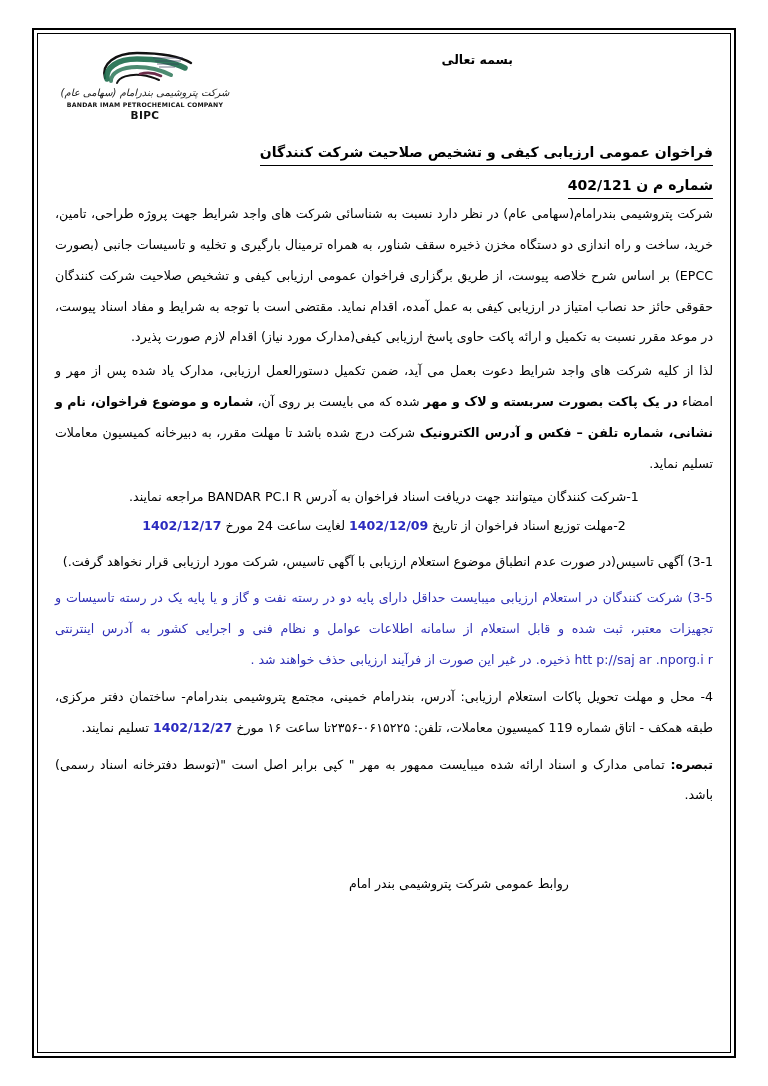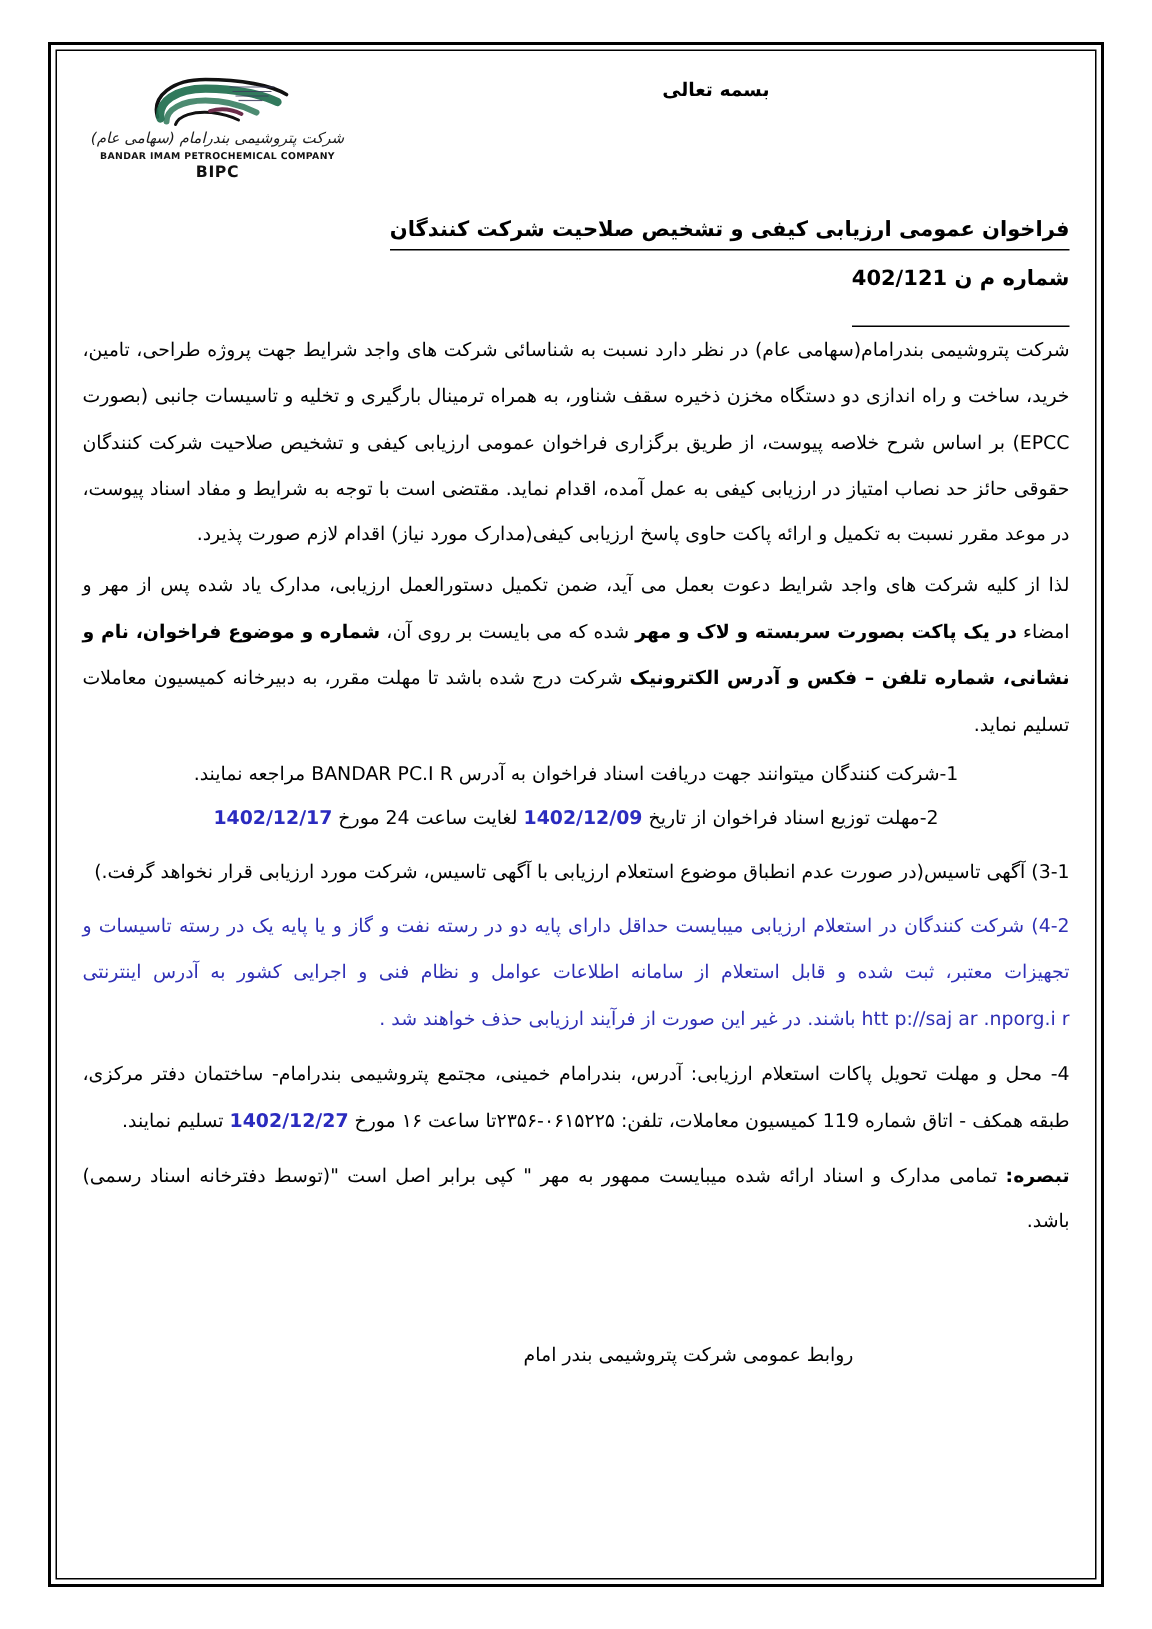--- a/index.html
+++ b/index.html
@@ -113,21 +113,21 @@
     border-bottom: 1.6px solid #000;
     padding-bottom: 2px;
     line-height: 1.5;
   }
   .doc-number {
     font-size: 14px;
     font-weight: bold;
     color: #000;
     display: inline-block;
     border-bottom: 1.6px solid #000;
-    padding-bottom: 20px;
+    padding-bottom: 2px;
     margin-top: 9px;
     line-height: 1.5;
   }
 
   
   .body-area {
     font-size: 12.6px;
     color: #000;
     line-height: 2.45;
   }
@@ -212,21 +212,21 @@
 
       <p class="para"><span>لذا از کلیه شرکت های واجد شرایط دعوت بعمل می آید، ضمن تکمیل دستورالعمل ارزیابی، مدارک یاد شده پس از مهر و امضاء </span><span class="bold">در یک پاکت بصورت سربسته و لاک و مهر</span><span> شده که می بایست بر روی آن، </span><span class="bold">شماره و موضوع فراخوان، نام و نشانی، شماره تلفن – فکس و آدرس الکترونیک</span><span> شرکت درج شده باشد تا مهلت مقرر، به دبیرخانه کمیسیون معاملات تسلیم نماید.</span></p>
 
       <p class="list-line center-line"><span>1-شرکت کنندگان میتوانند جهت دریافت اسناد فراخوان به آدرس </span><span class="ltr">BANDAR PC.I R</span><span> مراجعه نمایند.</span></p>
 
       <p class="list-line center-line"><span>2-مهلت توزیع اسناد فراخوان از تاریخ </span><span class="blue-bold num">1402/12/09</span><span> لغایت ساعت 24 مورخ </span><span class="blue-bold num">1402/12/17</span></p>
 
 
       <p class="sub-para">3-1) آگهی تاسیس(در صورت عدم انطباق موضوع استعلام ارزیابی با آگهی تاسیس، شرکت مورد ارزیابی قرار نخواهد گرفت.)</p>
 
-      <p class="sub-para blue-para"><span>4-2) شرکت کنندگان در استعلام ارزیابی میبایست حداقل دارای پایه دو در رسته نفت و گاز  و یا پایه یک در رسته تاسیسات و تجهیزات معتبر، ثبت شده و قابل استعلام از سامانه اطلاعات عوامل و نظام فنی و اجرایی کشور به آدرس اینترنتی </span><span class="ltr">htt p://saj ar .nporg.i r</span><span> باشند. در غیر این صورت از فرآیند ارزیابی حذف خواهند شد .</span></p>
+      <p class="sub-para blue-para"><span>3-5) شرکت کنندگان در استعلام ارزیابی میبایست حداقل دارای پایه دو در رسته نفت و گاز  و یا پایه یک در رسته تاسیسات و تجهیزات معتبر، ثبت شده و قابل استعلام از سامانه اطلاعات عوامل و نظام فنی و اجرایی کشور به آدرس اینترنتی </span><span class="ltr">htt p://saj ar .nporg.i r</span><span> ذخیره. در غیر این صورت از فرآیند ارزیابی حذف خواهند شد .</span></p>
 
       <p class="sub-para"><span>4- محل و مهلت تحویل پاکات استعلام ارزیابی: آدرس، بندرامام خمینی، مجتمع پتروشیمی بندرامام- ساختمان دفتر مرکزی، طبقه همکف - اتاق شماره 119 کمیسیون معاملات، تلفن: ۰۶۱۵۲۲۵-۲۳۵۶تا ساعت ۱۶ مورخ </span><span class="blue-bold num">1402/12/27</span><span> تسلیم نمایند.</span></p>
 
       <p class="sub-para"><span class="bold">تبصره:</span><span> تمامی مدارک و اسناد ارائه شده میبایست ممهور به مهر " کپی برابر اصل است "(توسط دفترخانه اسناد رسمی) باشد.</span></p>
 
       <div class="footer-sign">
         <span class="footer-inner">روابط عمومی شرکت پتروشیمی بندر امام</span>
       </div>
     </div>
 

